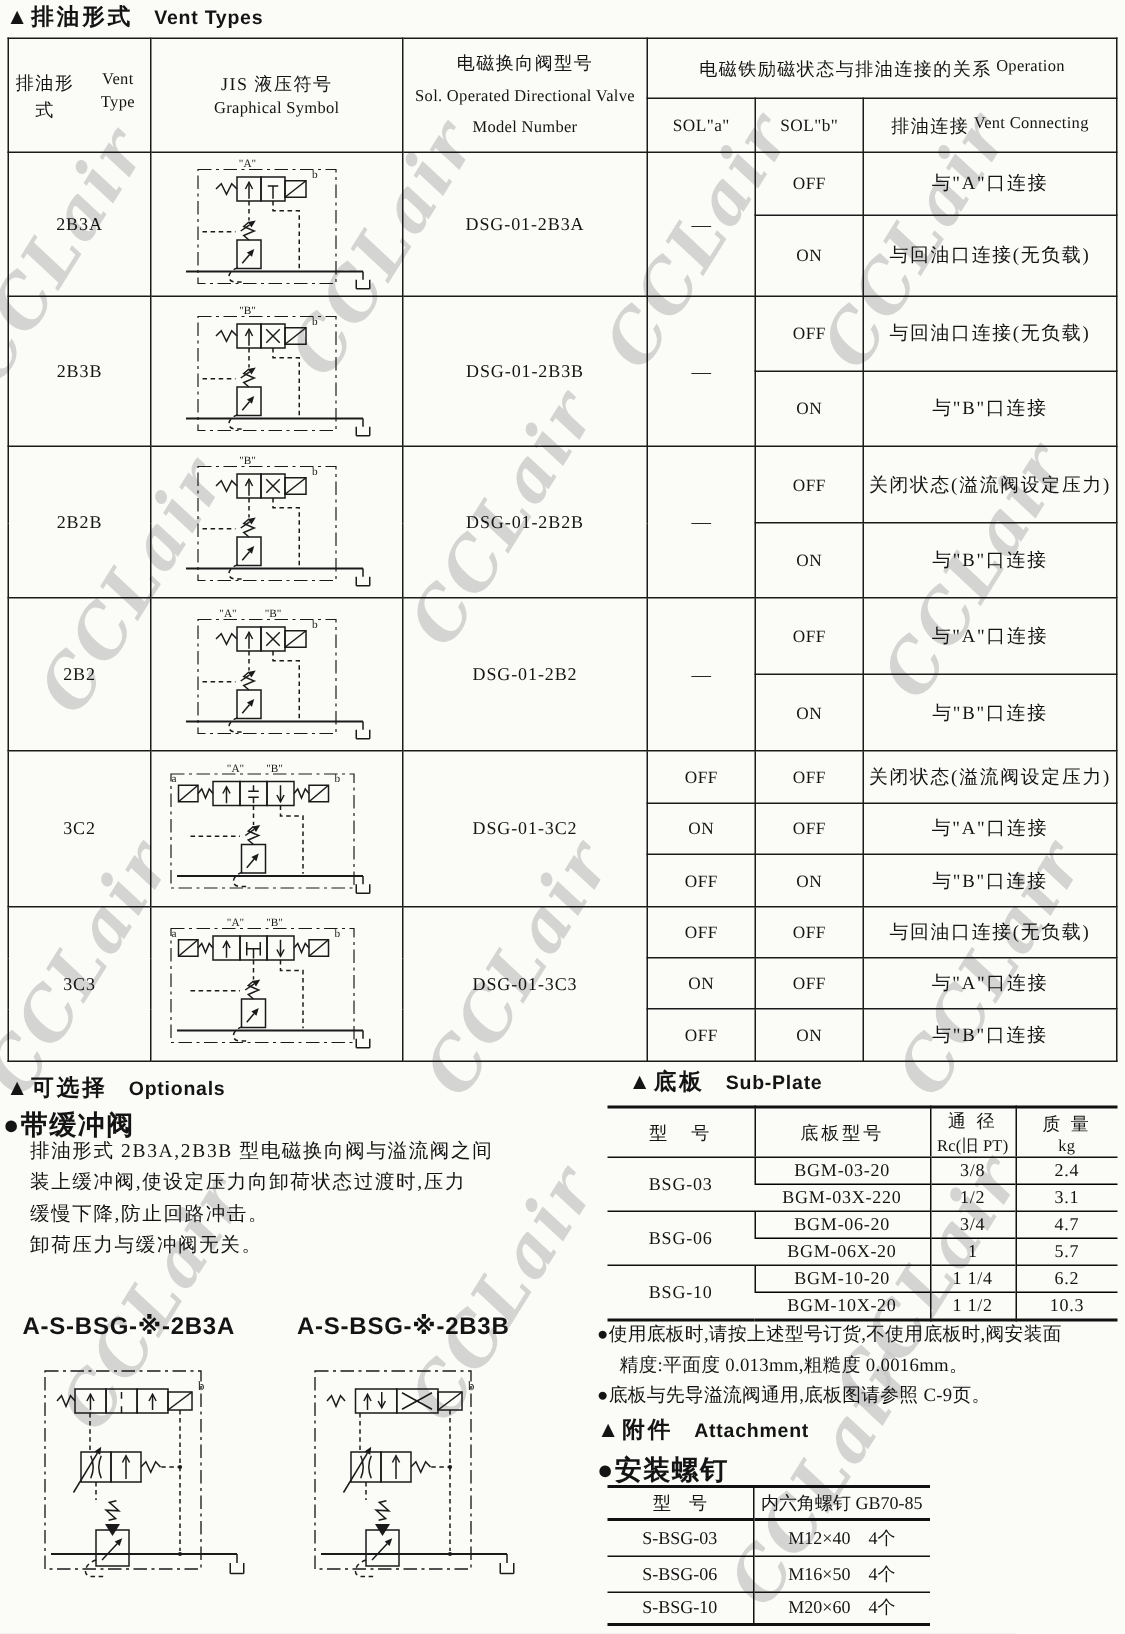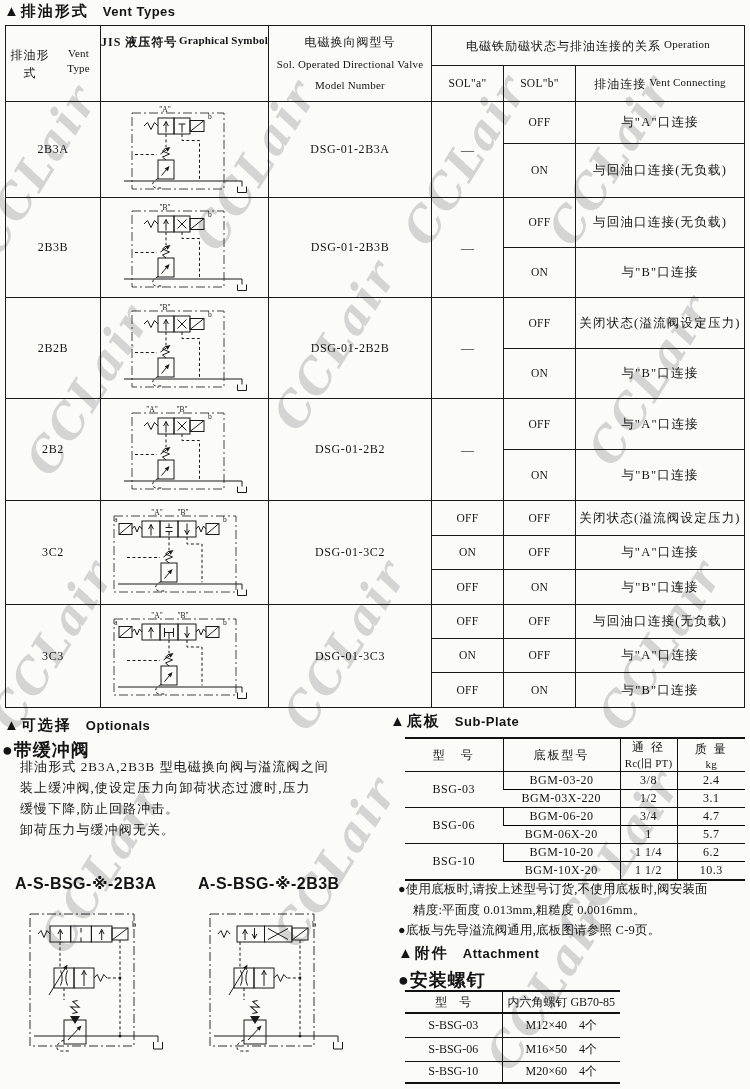--- a/index.html
+++ b/index.html
@@ -13,21 +13,21 @@
   .cnT{font-size:15px;letter-spacing:2px;}
   .enT{font-size:13px;margin-left:14px;letter-spacing:.5px;}
   .blt{position:absolute;font-family:"Liberation Sans","DejaVu Sans",sans-serif;font-weight:bold;
        font-size:18px;letter-spacing:1px;white-space:nowrap;}
   
   .vt{position:absolute;left:5px;top:25px;width:740px;border-collapse:collapse;table-layout:fixed;}
   .vt td{border:1px solid #1a1a1a;text-align:center;vertical-align:middle;padding:0;font-size:12px;}
   .vt .cn{font-size:12px;letter-spacing:1px;line-height:1.5;}
   .vt .en{font-size:11px;letter-spacing:.2px;line-height:1.4;}
   .vt .stack{display:flex;flex-direction:row;justify-content:center;gap:3px;}
-  .vt .spread{display:flex;flex-direction:row;justify-content:space-between;height:62px;padding:5px 0;font-weight:bold;}
+  .vt .spread{display:flex;flex-direction:column;justify-content:center;height:62px;padding:5px 0;}
   .vt .even{display:flex;flex-direction:column;justify-content:space-evenly;height:72px;}
   .sol{font-size:11.5px;letter-spacing:.3px;}
   .typ{font-size:12px;letter-spacing:.6px;}
   .mdl{font-size:12px;letter-spacing:.6px;}
   .con{font-size:12.5px;letter-spacing:1.2px;}
   .dash{font-size:13px;}
   .symbox{display:flex;justify-content:center;align-items:center;}
   
   .para{position:absolute;left:20px;top:756px;width:372px;font-size:13px;line-height:21px;letter-spacing:1.1px;}
   .dlabel{position:absolute;top:874px;width:160px;text-align:left;
@@ -517,21 +517,21 @@
             <line x1="44" y1="132" x2="54.09290736040579" y2="121.15946987215675"></line>
             <polygon points="57.5,117.5 55.70307410415476,122.6585906335782 52.48274061665682,119.6603491107353" fill="#1a1a1a" stroke="none"></polygon>
             <line x1="10" y1="128" x2="134" y2="128" stroke-width="1.2"></line>
             <path d="M134 128 V134"></path>
             <path d="M129.5 134 V141 M138.5 134 V141 M129.5 141 H138.5"></path>
             <path d="M40 132 C31 135 30.5 144 39 143 L45 143" stroke-dasharray="3 2.4"></path>
           </g>
         </svg>
       </div>
 
-    <div class="st" style="left:390px;top:712px">
+    <div class="st" style="left:419px;top:712px">
       <span class="cnT">▲底板</span><span class="enT">Sub-Plate</span>
     </div>
     <table class="sp">
       <colgroup>
           <col style="width:98px">
           <col style="width:117px">
           <col style="width:57px">
           <col>
         </colgroup>
       <tbody>

